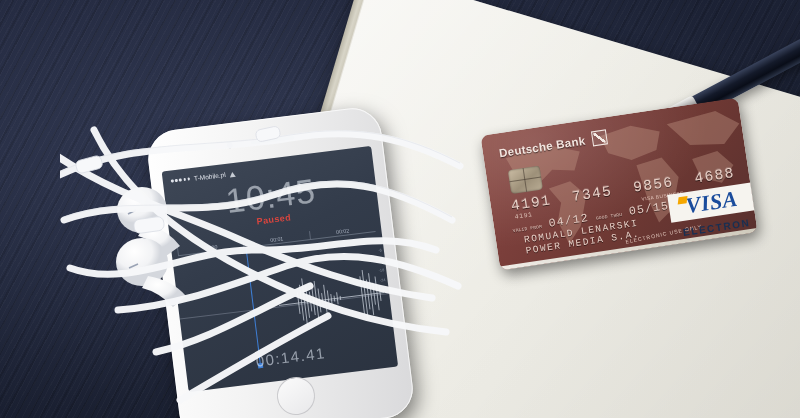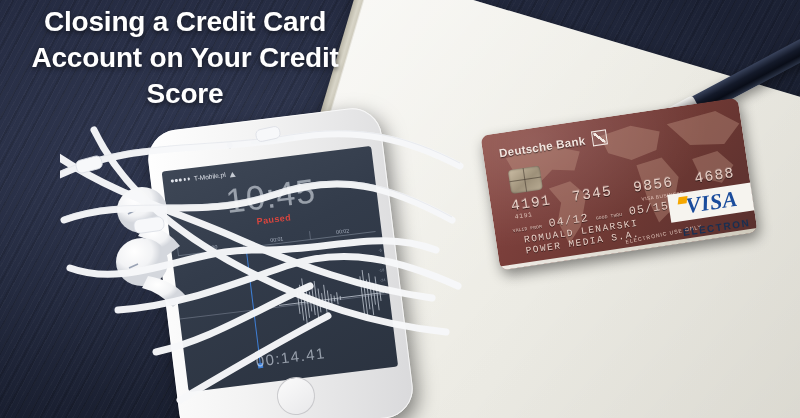--- a/index.html
+++ b/index.html
@@ -310,19 +310,14 @@
       <path d="M-10 77 C 60 37, 150 49, 230 35 C 300 23, 350 37, 400 63"></path>
       <path d="M4 117 C 70 93, 140 117, 210 93 C 280 69, 330 83, 392 117"></path>
     </g>
     <g fill="#f7f8fa" stroke="#dcdfe6" stroke-width="0.8">
       <rect x="16" y="58" width="26" height="13" rx="5" transform="rotate(-15 29 64)"></rect>
       <rect x="74" y="118" width="30" height="14" rx="6" transform="rotate(-8 89 125)"></rect>
       <rect x="196" y="28" width="24" height="12" rx="5" transform="rotate(-12 208 34)"></rect>
     </g>
   </svg>
 
-  <div class="title">
-    <div>Closing a Credit Card</div>
-    <div>Account on Your Credit</div>
-    <div>Score</div>
-  </div>
 
 </div>
 
 </body></html>

